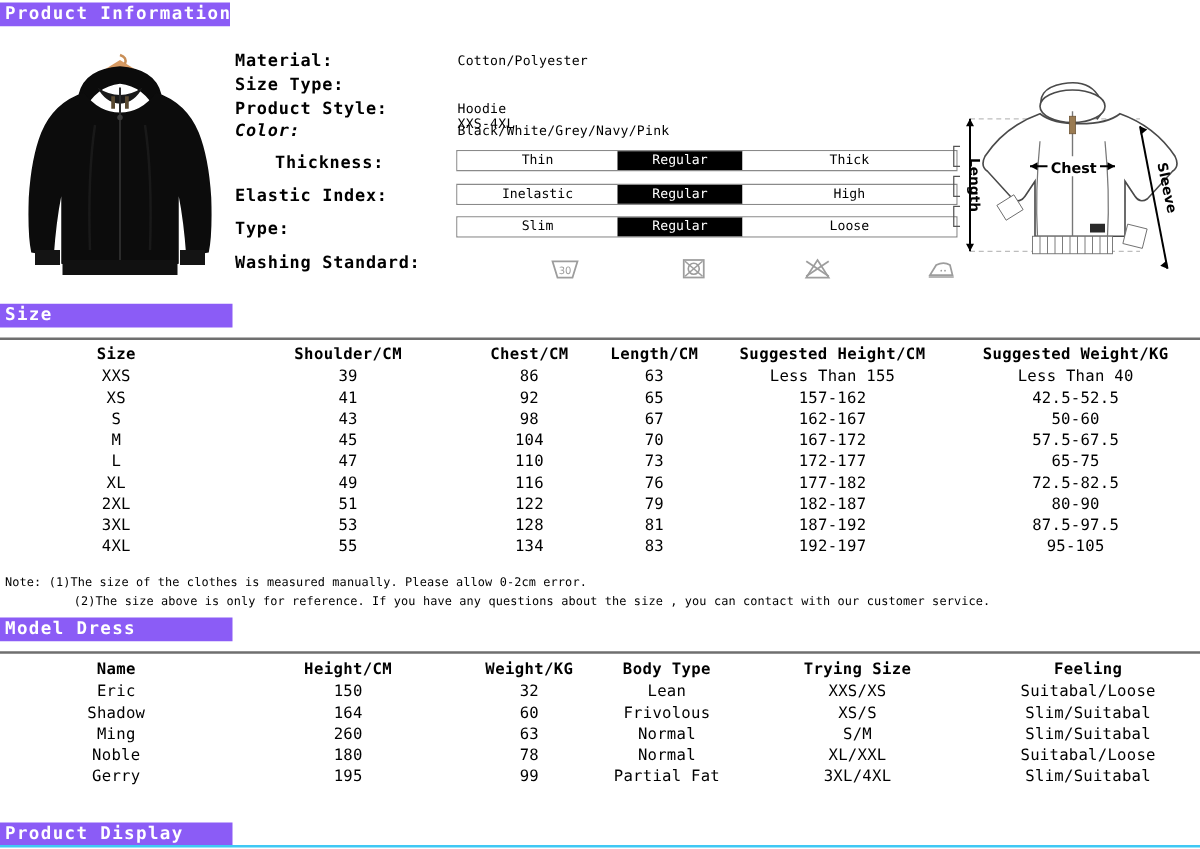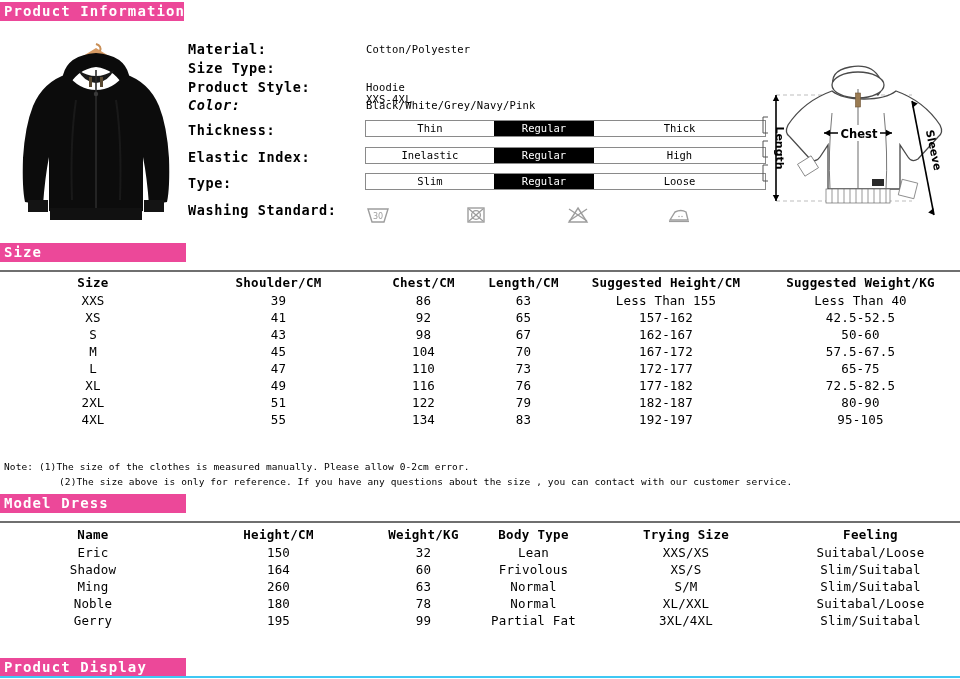--- a/index.html
+++ b/index.html
@@ -14,21 +14,21 @@
     font-family: "DejaVu Sans Mono", "Liberation Mono", monospace;
     color: #000;
     overflow: hidden;
   }
 
   
   .section-bar {
     position: absolute;
     left: 0;
     height: 19px;
-    background: #ec4899;
+    background: #8b5cf6;
     color: #ffffff;
     font-family: "DejaVu Sans Mono", "Liberation Mono", monospace;
     font-weight: bold;
     font-size: 14px;
     line-height: 19px;
     letter-spacing: 1.1px;
     padding-left: 4px;
     box-sizing: border-box;
     white-space: nowrap;
   }
@@ -98,21 +98,21 @@
     left: 365px;
     top: 202px;
     width: 401px;
     height: 26px;
     display: flex;
   }
   .care-row .care {
     flex: 1 1 0;
     display: flex;
     align-items: center;
-    justify-content: flex-start;
+    justify-content: flex-end;
   }
 
   
   .diagram {
     position: absolute;
     left: 762px;
     top: 55px;
     width: 196px;
     height: 182px;
   }
@@ -207,21 +207,21 @@
 
 <div class="spec-label" style="top:60px;">Size Type:</div>
 <div class="spec-value" style="top:62px;margin-top:31px;">XXS-4XL</div>
 
 <div class="spec-label" style="top:79px;">Product Style:</div>
 <div class="spec-value" style="top:81px;">Hoodie</div>
 
 <div class="spec-label" style="top:97px;font-style:italic;">Color:</div>
 <div class="spec-value" style="top:99px;text-align:right;">Black/White/Grey/Navy/Pink</div>
 
-<div class="spec-label" style="top:122px;">Thickness:</div>
+<div class="spec-label" style="top:122px;margin-left:32px;">Thickness:</div>
 <div class="optbar" style="top:120px;">
   <div class="seg s0">Thin</div>
   <div class="seg s1 on">Regular</div>
   <div class="seg s2">Thick</div>
 </div>
 
 <div class="spec-label" style="top:149px;">Elastic Index:</div>
 <div class="optbar" style="top:147px;">
   <div class="seg s0">Inelastic</div>
   <div class="seg s1 on">Regular</div>
@@ -406,20 +406,28 @@
       </tr>
     <tr>
         <td>2XL</td>
         <td>51</td>
         <td>122</td>
         <td>79</td>
         <td>182-187</td>
         <td>80-90</td>
       </tr>
     <tr>
+        <td>3XL</td>
+        <td>53</td>
+        <td>128</td>
+        <td>81</td>
+        <td>187-192</td>
+        <td>87.5-97.5</td>
+      </tr>
+    <tr>
         <td>4XL</td>
         <td>55</td>
         <td>134</td>
         <td>83</td>
         <td>192-197</td>
         <td>95-105</td>
       </tr>
   </tbody>
 </table>
 

